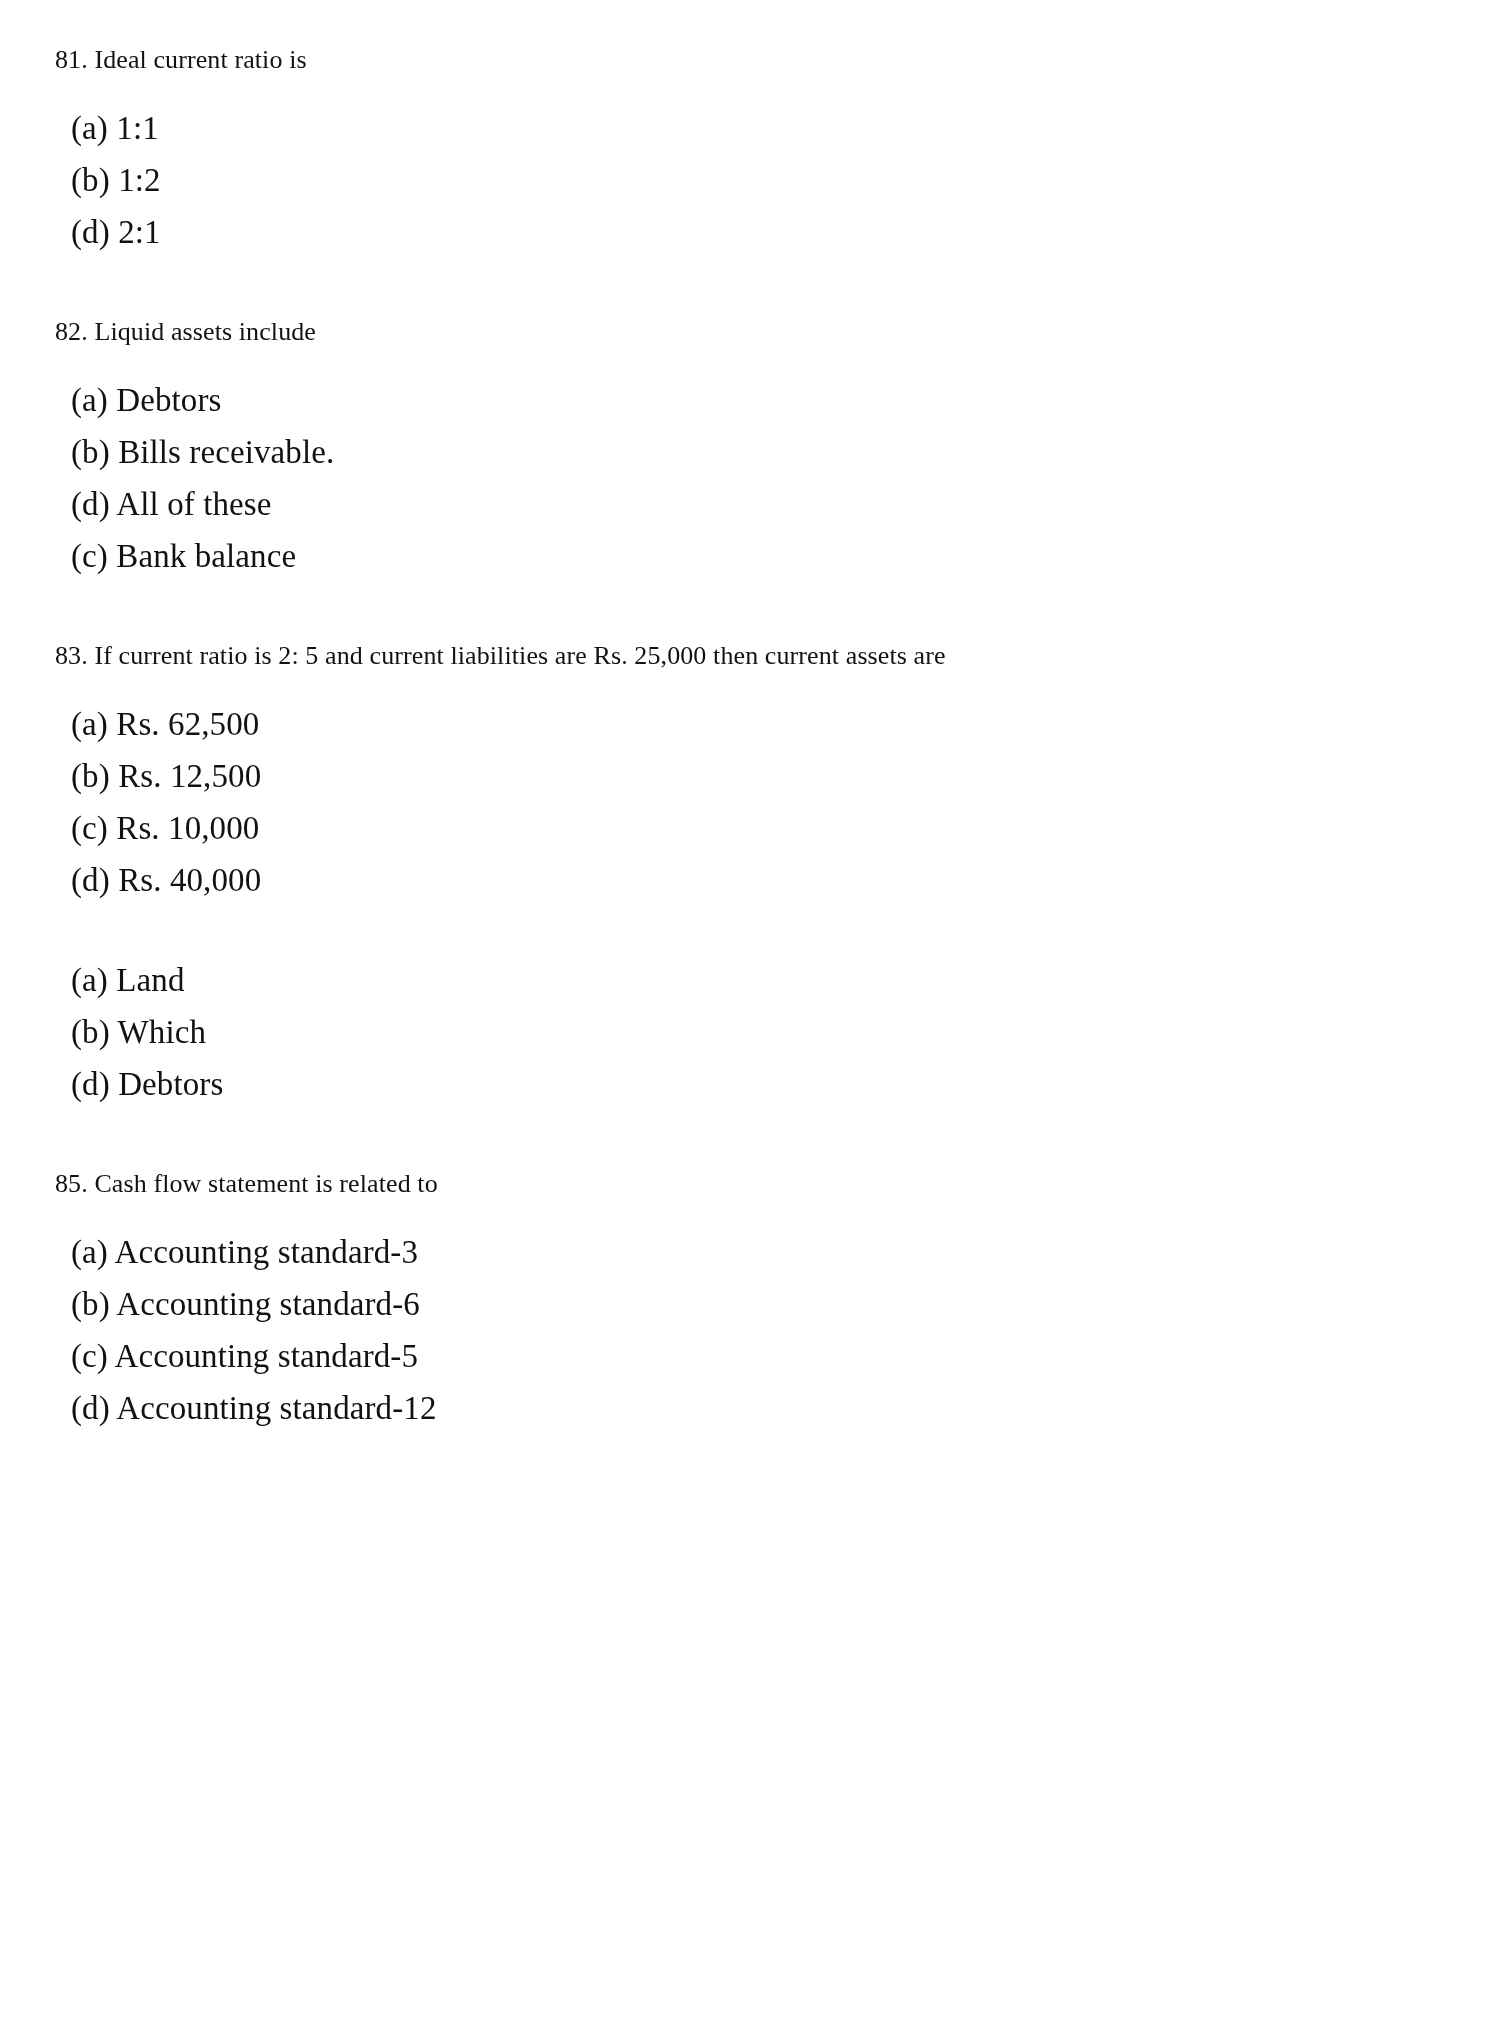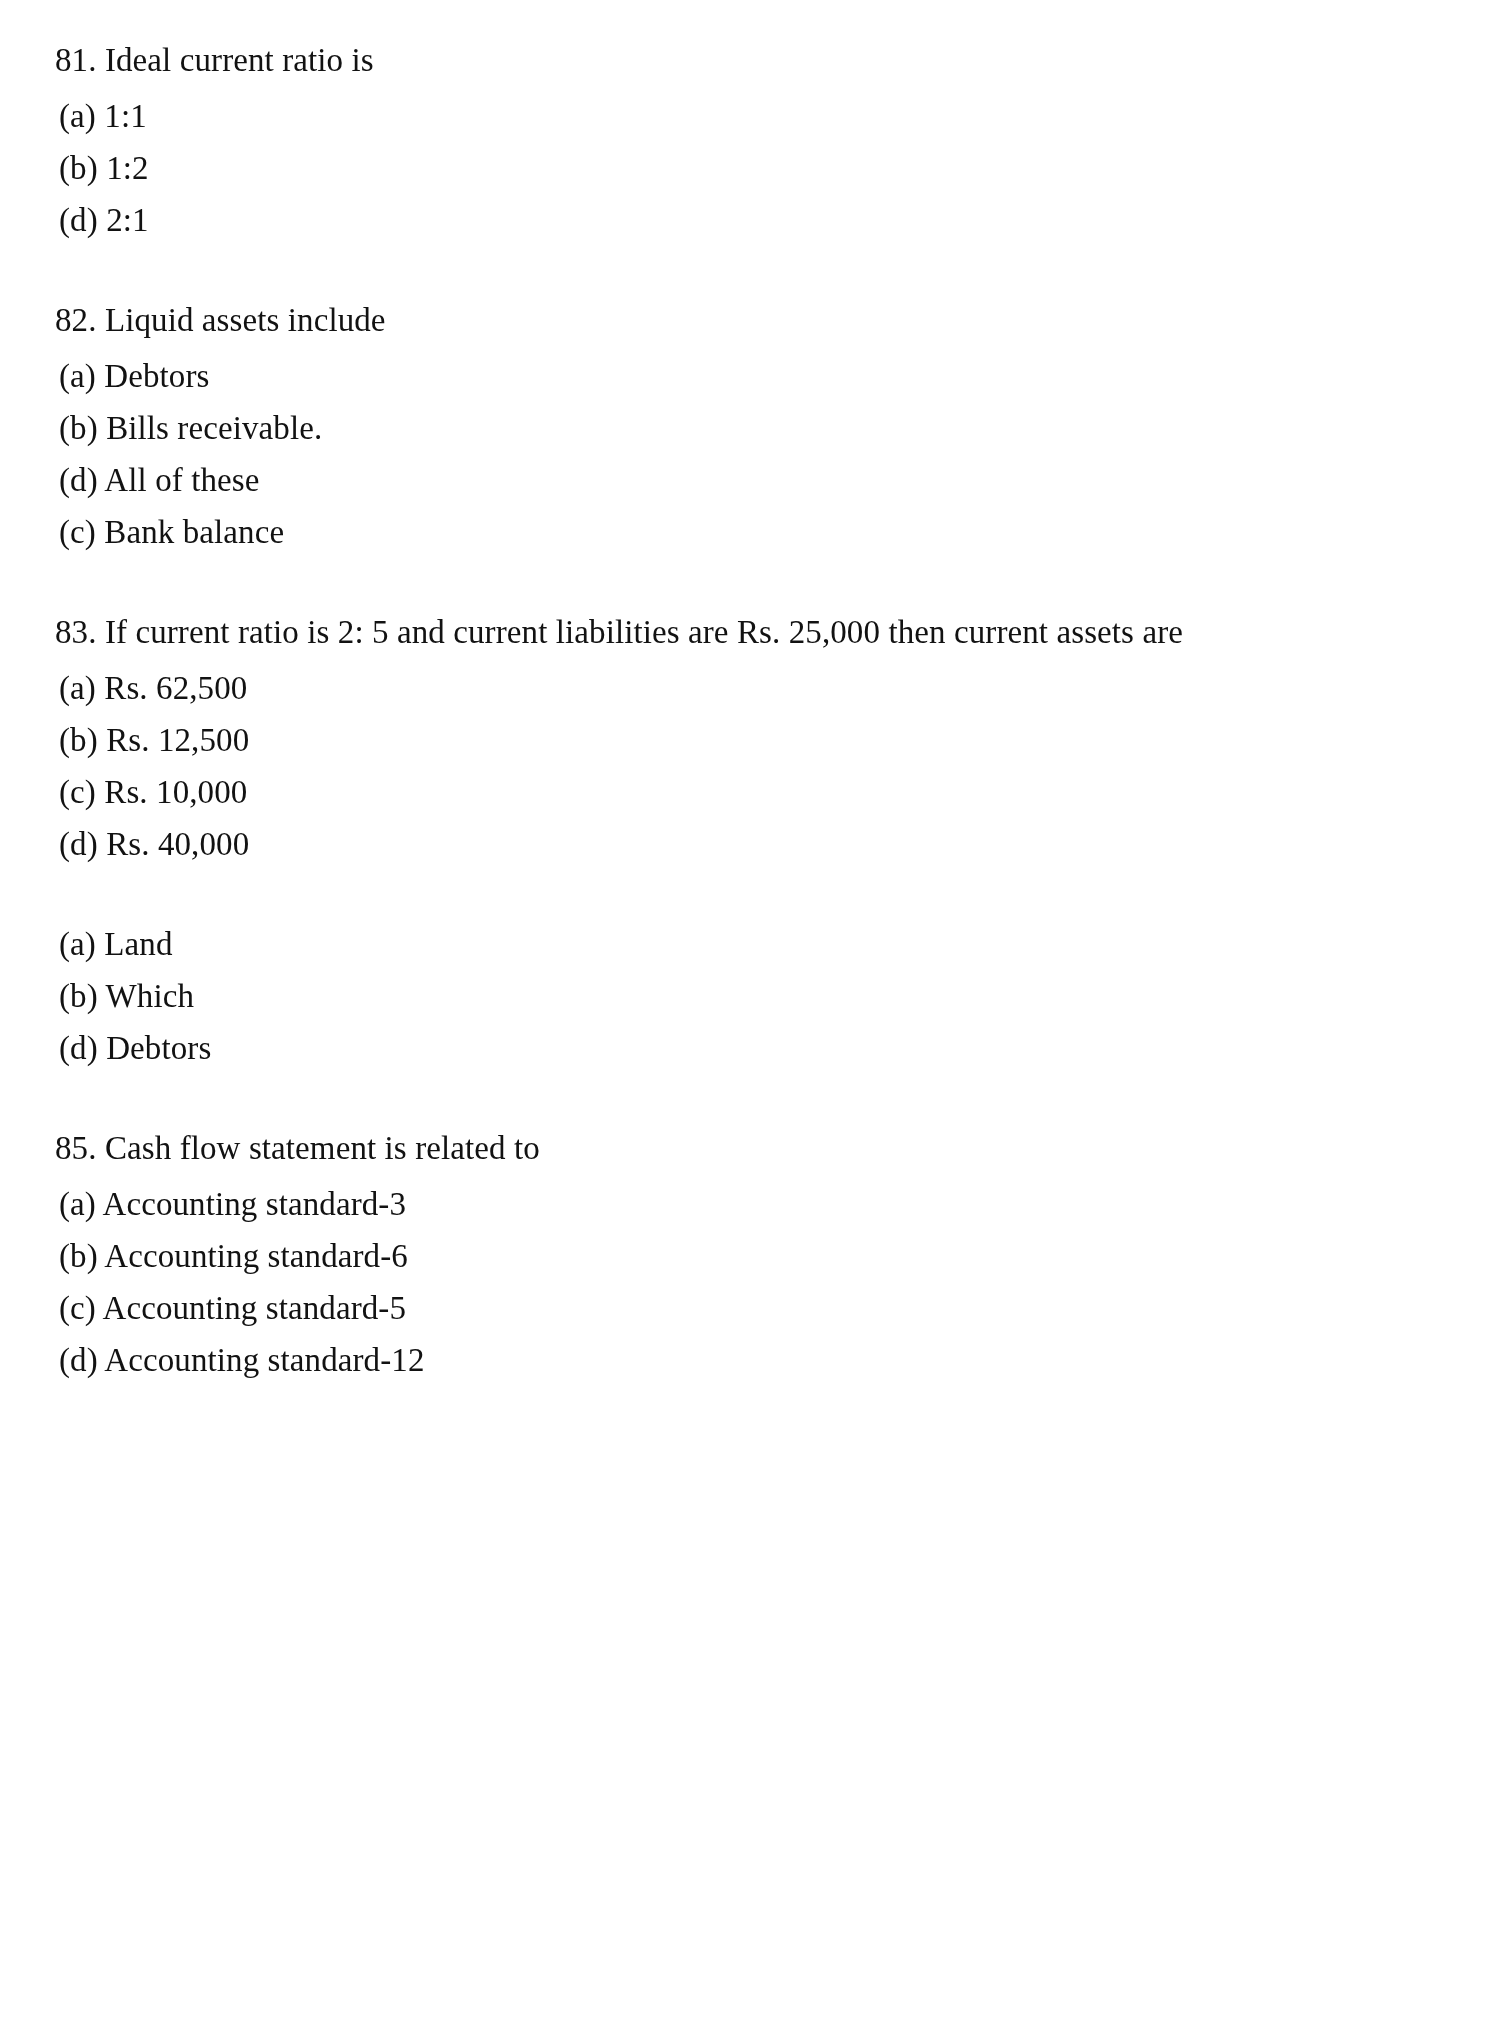--- a/index.html
+++ b/index.html
@@ -27,28 +27,28 @@
     top: 34px;
     right: 40px;
   }
   .question-block {
     margin: 0 0 48px 0;
   }
   .question-block:last-child {
     margin-bottom: 0;
   }
   .q-stem {
-    font-size: 33px;
+    font-size: 26px;
     line-height: 52px;
     letter-spacing: 0.1px;
     color: #121212;
     white-space: nowrap;
   }
   .options {
-    margin: 4px;
+    margin: 16px;
     padding: 0;
     list-style: none;
   }
   .option {
     font-size: 33px;
     line-height: 52px;
     letter-spacing: 0.1px;
     color: #121212;
     white-space: nowrap;
   }

